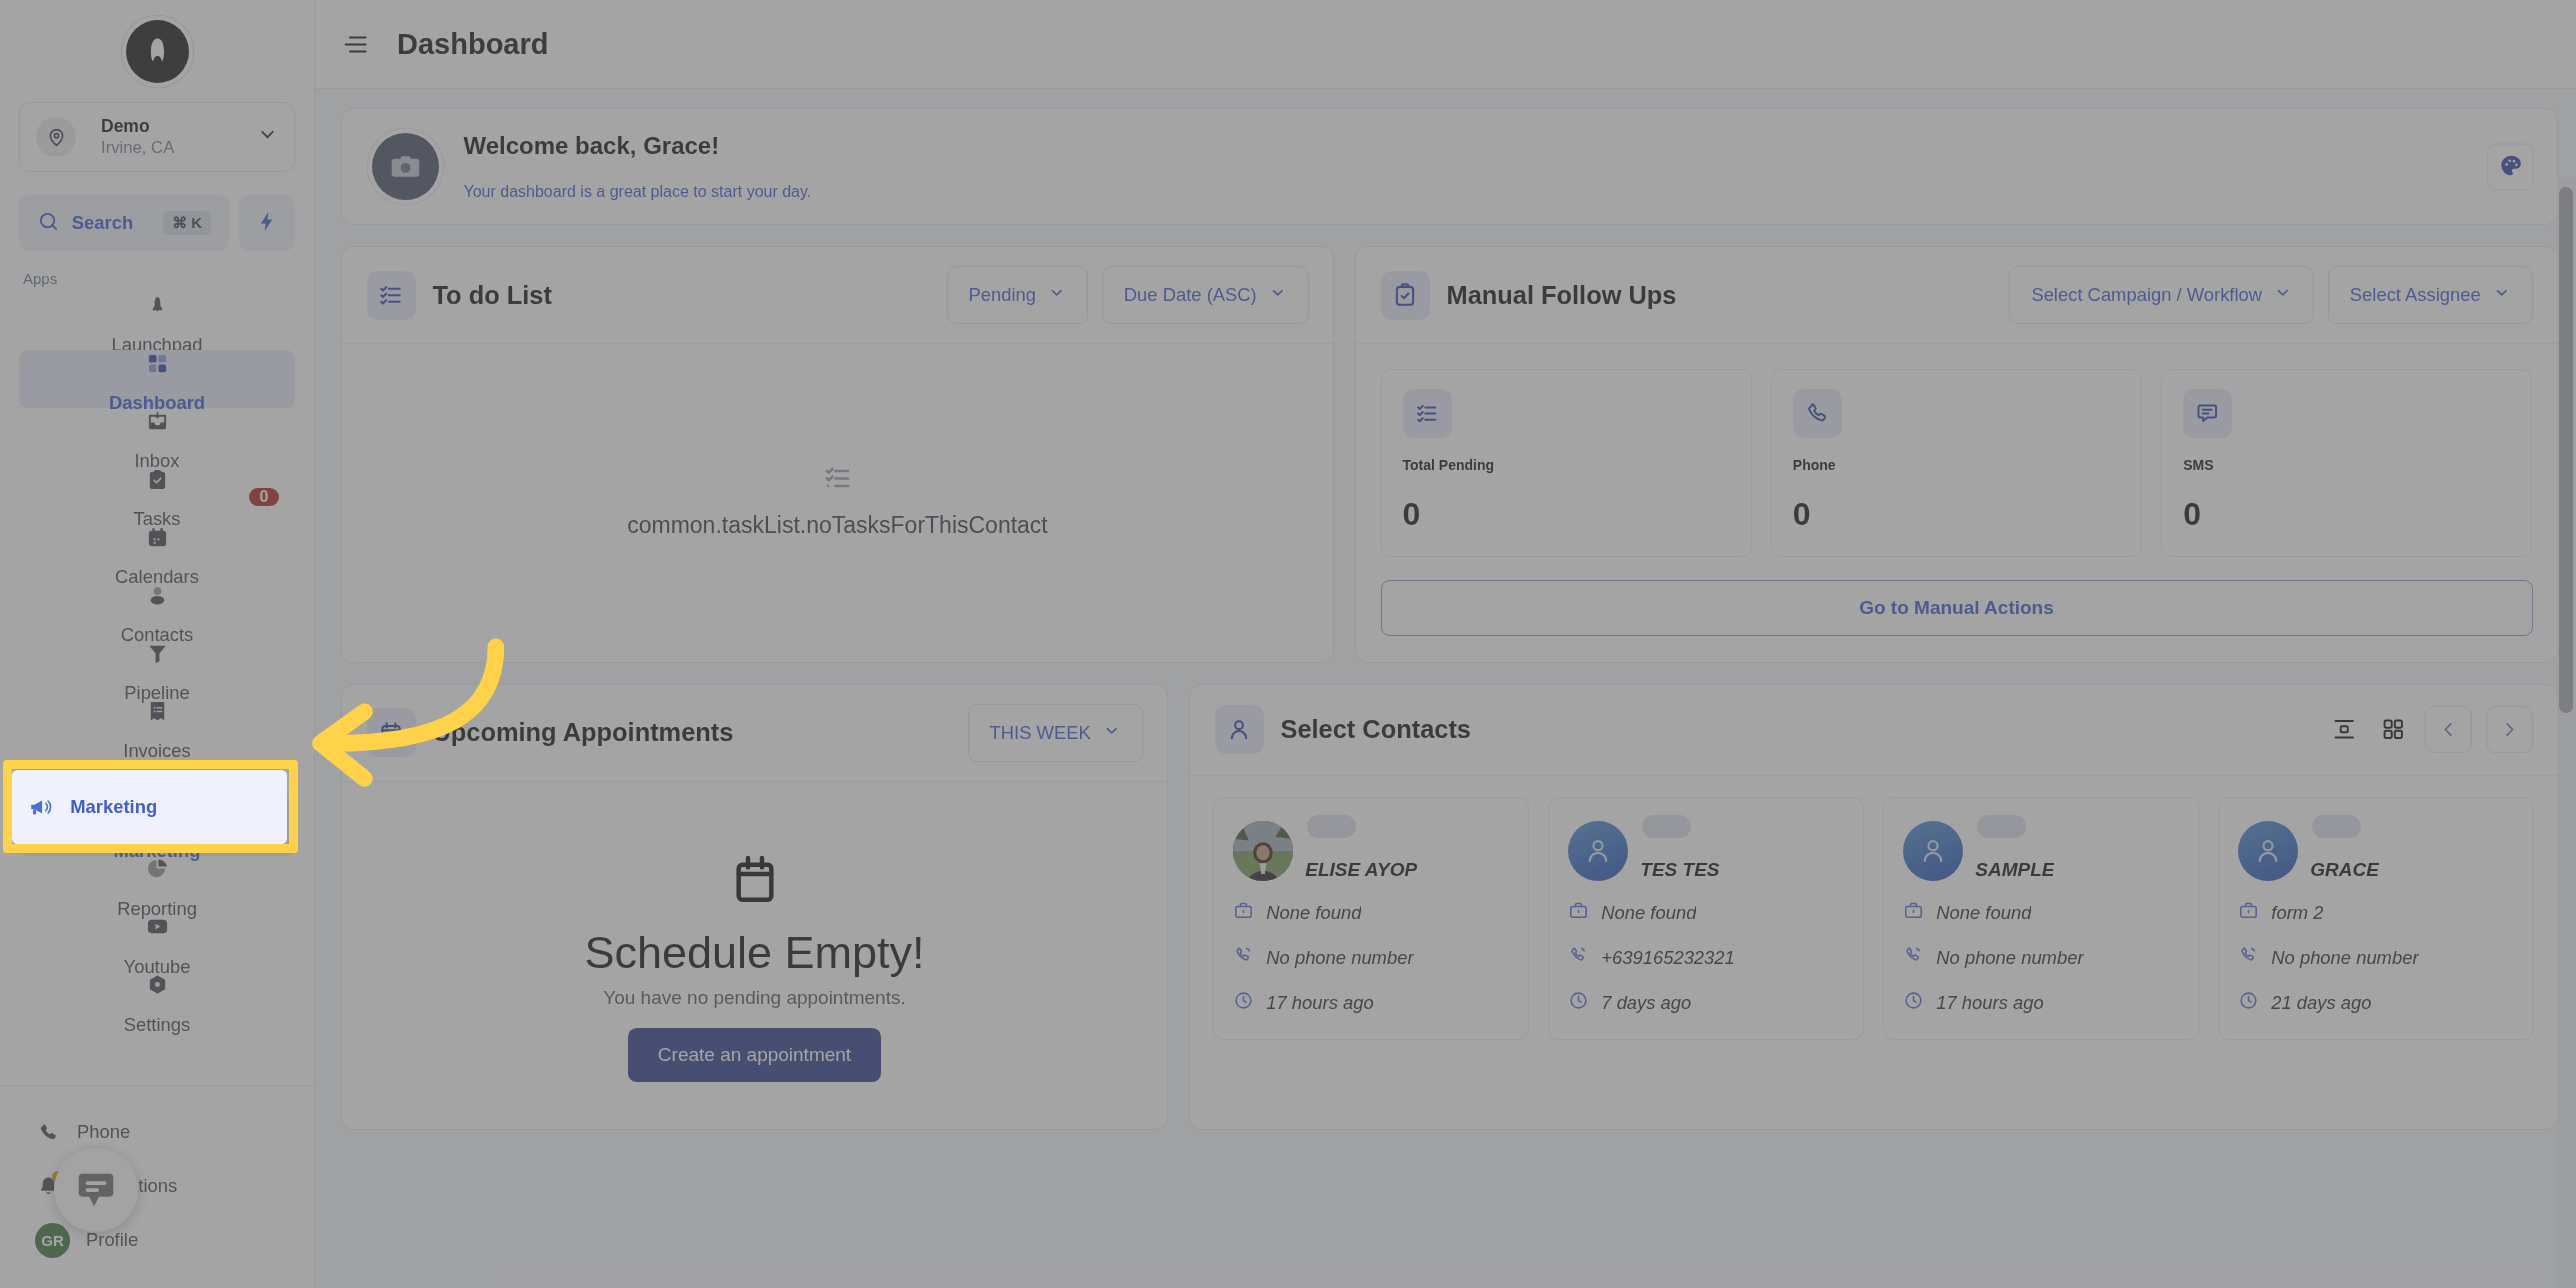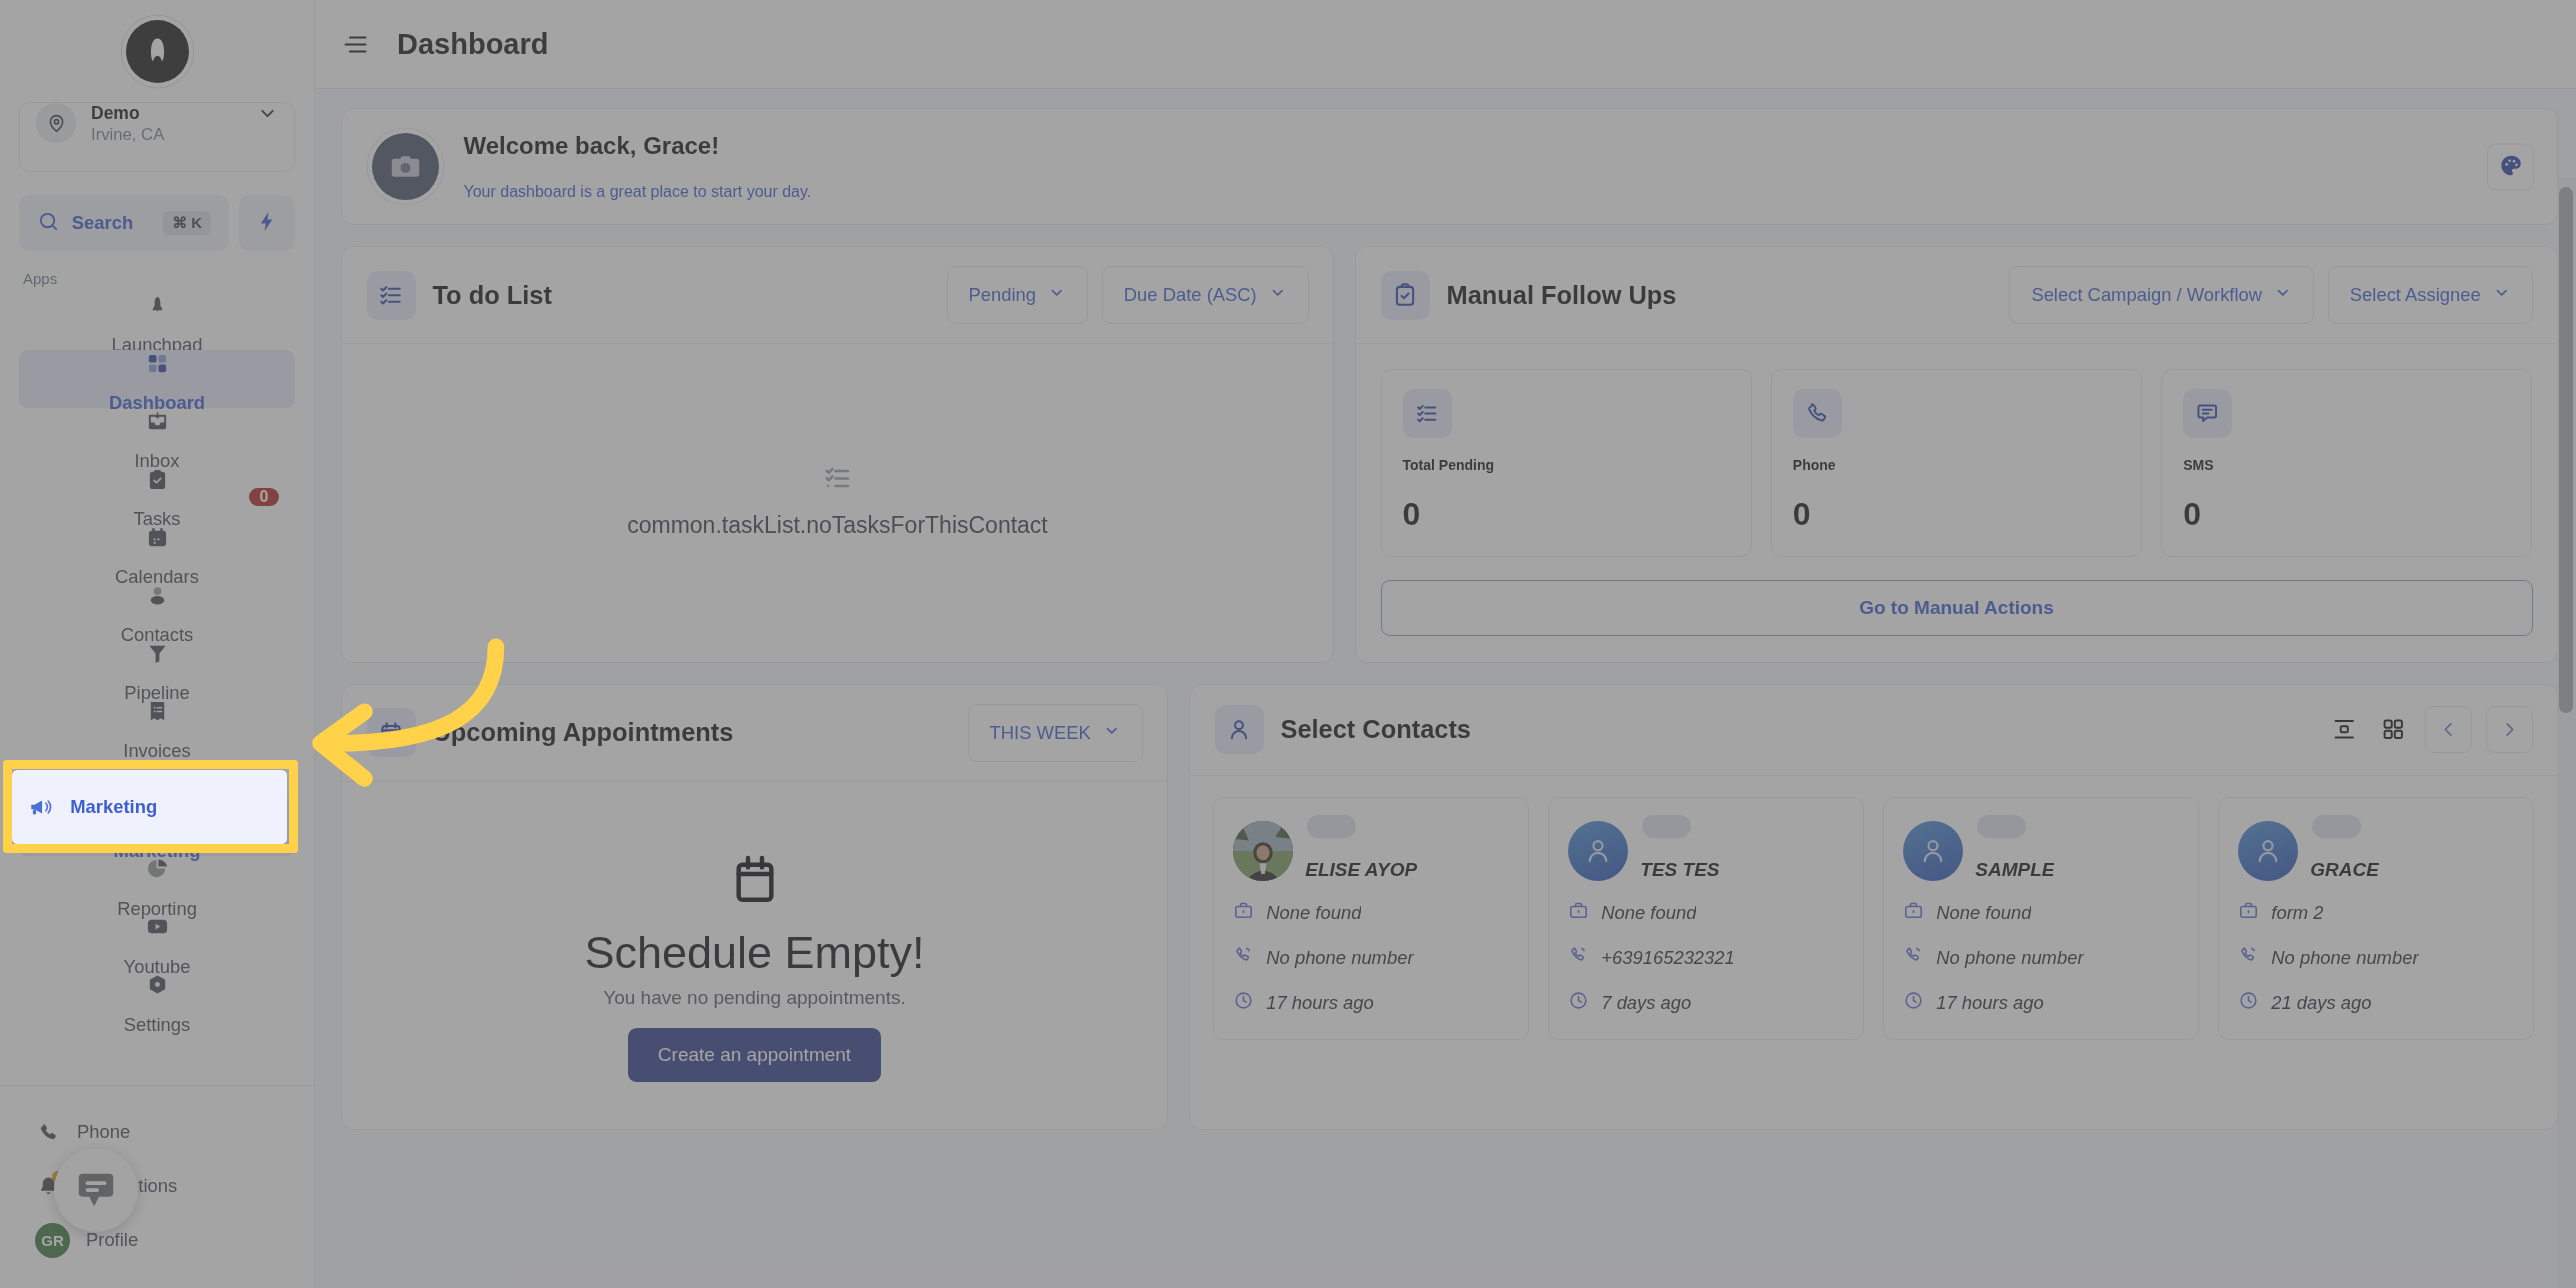--- a/index.html
+++ b/index.html
@@ -33,21 +33,21 @@
     width: 63px; height: 63px; border-radius: 50%;
     background: #1d1d1f; color: #fff;
     display: flex; align-items: center; justify-content: center;
     font-size: 33px; font-weight: bold;
     box-shadow: 0 0 0 4.4px #ffffff, 0 0 0 5.3px #ddd;
   }
 
   .location-box {
     margin: 0 19px; height: 70px;
     border: 0.9px solid #e4e6ec; border-radius: 10.5px;
-    display: flex; align-items: flex-start; gap: 15px; padding: 0 16px;
+    display: flex; align-items: center; gap: 25px; padding: 0 16px;
   }
   .loc-avatar {
     width: 40px; height: 40px; border-radius: 50%;
     background: #e9eaee; flex: none;
     display:flex; align-items:center; justify-content:center;
   }
   .loc-text { flex: 1; min-width: 0; }
   .loc-name { font-size: 17.5px; font-weight: bold; color: #1c1c1e; line-height: 1.2; }
   .loc-sub { font-size: 16.7px; color: #7b8496; line-height: 1.3; }
   .loc-caret { color: #3b3b3f; font-size: 17.5px; }

